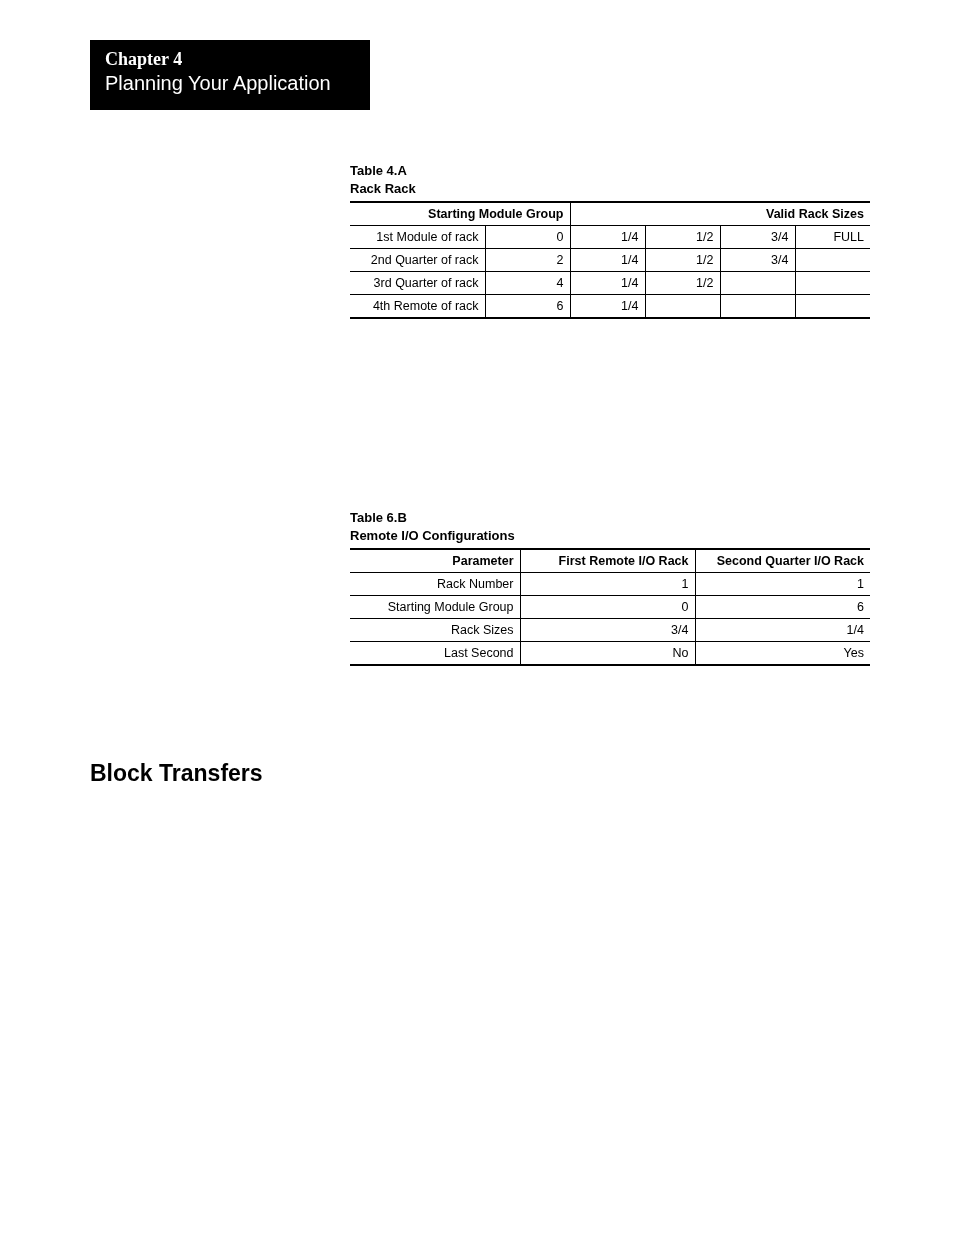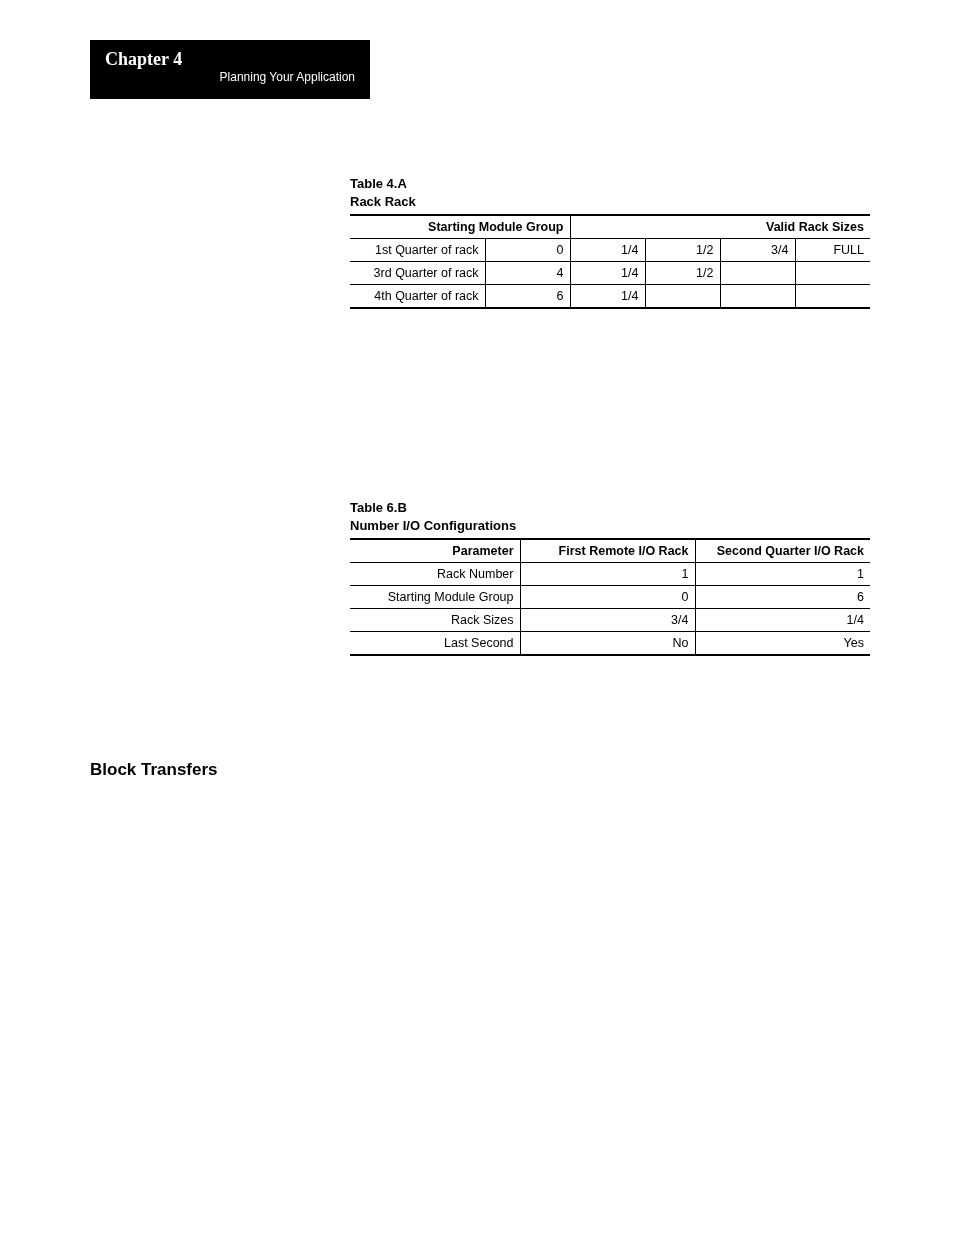--- a/index.html
+++ b/index.html
@@ -30,29 +30,28 @@
   }
   .header-band .chapter {
     font-family: "Times New Roman", Times, serif;
     font-weight: bold;
     font-size: 18px;
     line-height: 1.1;
   }
   .header-band .subtitle {
     font-family: Helvetica, Arial, sans-serif;
     font-weight: normal;
-    font-size: 12px;
+    font-size: 20px;
     line-height: 1.3;
-    text-align: right;
   }
 
   .content {
     position: absolute;
     left: 350px;
-    top: 175px;
+    top: 162px;
     width: 520px;
   }
 
   .table-caption {
     font-family: Helvetica, Arial, sans-serif;
     font-weight: bold;
     font-size: 13px;
     line-height: 1.35;
     margin: 0 0 4px 0;
   }
@@ -97,21 +96,21 @@
   .t4b tr:last-child td { border-bottom: 2px solid #000; }
 
   .gap-large { height: 190px; }
 
   .section-heading {
     position: absolute;
     left: 90px;
     top: 760px;
     font-family: Helvetica, Arial, sans-serif;
     font-weight: bold;
-    font-size: 17px;
+    font-size: 23px;
   }
 </style>
 </head>
 <body>
 
 <div class="page">
 
   <div class="header-band">
     <div class="chapter">Chapter 4</div>
     <div class="subtitle">Planning Your Application</div>
@@ -134,51 +133,59 @@
         <col style="width:75px">
       </colgroup>
       <thead>
         <tr>
           <th colspan="2">Starting Module Group</th>
           <th colspan="4">Valid Rack Sizes</th>
         </tr>
       </thead>
       <tbody>
         <tr>
-          <td>1st Quarter of rack</td>
+          <td>1st Module of rack</td>
           <td>0</td>
           <td>1/4</td>
           <td>1/2</td>
           <td>3/4</td>
           <td>FULL</td>
         </tr>
         <tr>
+          <td>2nd Quarter of rack</td>
+          <td>2</td>
+          <td>1/4</td>
+          <td>1/2</td>
+          <td>3/4</td>
+          <td></td>
+        </tr>
+        <tr>
           <td>3rd Quarter of rack</td>
           <td>4</td>
           <td>1/4</td>
           <td>1/2</td>
           <td></td>
           <td></td>
         </tr>
         <tr>
-          <td>4th Quarter of rack</td>
+          <td>4th Remote of rack</td>
           <td>6</td>
           <td>1/4</td>
           <td></td>
           <td></td>
           <td></td>
         </tr>
       </tbody>
     </table>
 
     <div class="gap-large"></div>
 
     <div class="table-caption">
       <span>Table 6.B</span><br>
-      <span>Number I/O Configurations</span>
+      <span>Remote I/O Configurations</span>
     </div>
 
     <table class="t4b">
       <colgroup>
         <col style="width:170px">
         <col style="width:175px">
         <col style="width:175px">
       </colgroup>
       <thead>
         <tr>

